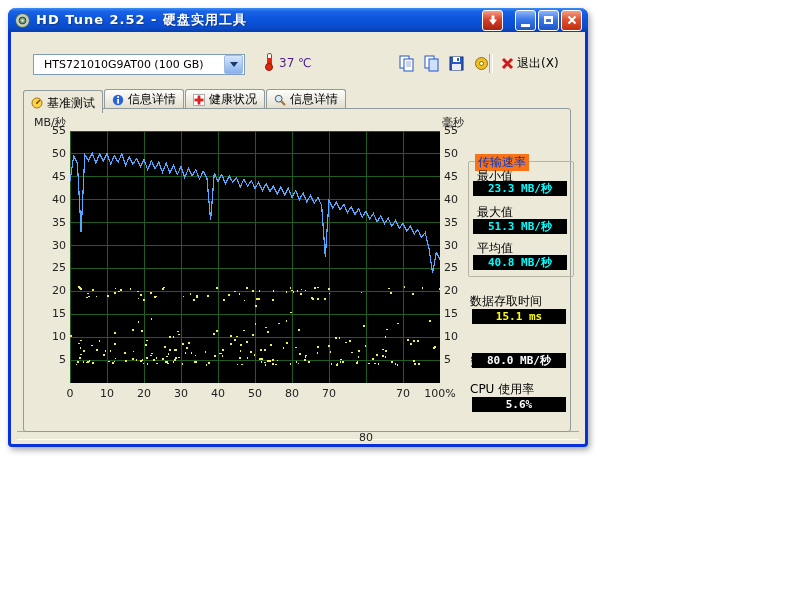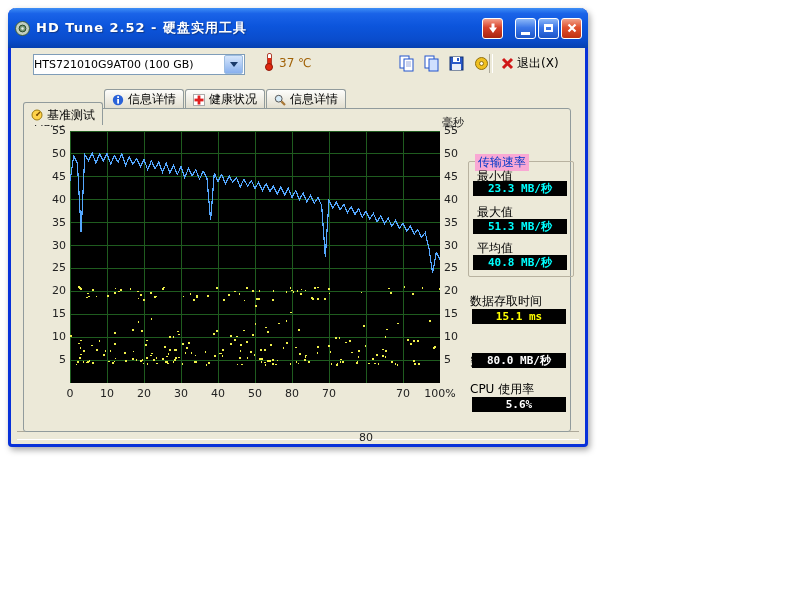--- a/index.html
+++ b/index.html
@@ -2,71 +2,71 @@
 <html><head>
 <meta charset="utf-8">
 <style>
   html,body{margin:0;padding:0;}
   body{width:800px;height:600px;background:#ffffff;font-family:"DejaVu Sans",sans-serif;position:relative;overflow:hidden;}
 
   
   .win{position:absolute;left:8px;top:8px;width:574px;height:436px;background:#ece9d8;
        border:3px solid #0831d9;border-top:none;border-radius:8px 8px 4px 4px;
        box-shadow:2px 3px 6px rgba(0,0,0,.35);}
-  .tbar{position:absolute;left:-3px;top:0;right:-3px;height:40px;border-radius:8px 8px 0 0;
+  .tbar{position:absolute;left:-3px;top:0;right:-3px;height:24px;border-radius:8px 8px 0 0;
         background:linear-gradient(180deg,#3d8ef5 0%,#1a63e8 14%,#0c55dc 45%,#0a4ccc 80%,#0640b0 100%);
         display:flex;align-items:center;padding:0 6px;box-sizing:border-box;}
   .appico{width:17px;height:17px;margin-right:5px;display:flex;}
   .ttxt{flex:1;color:#fff;font-weight:bold;font-size:13px;letter-spacing:1px;text-shadow:1px 1px 1px #123a8a;white-space:nowrap;overflow:hidden;}
   .wbtn{width:21px;height:21px;border:1px solid #fff;border-radius:3px;margin-left:2px;
         display:flex;align-items:center;justify-content:center;box-sizing:border-box;cursor:default;}
   .rbtn{background:linear-gradient(#f5a08a,#d6402a 45%,#a82410);margin-right:10px;}
   .bbtn{background:linear-gradient(#8cb8f8,#3b77e8 45%,#1c55c8);}
   .cbtn{background:linear-gradient(#f0a088,#e0512e 45%,#c03010);}
   .min-glyph{width:9px;height:3px;background:#fff;align-self:flex-end;margin-bottom:3px;}
   .max-glyph{width:9px;height:8px;border:2px solid #fff;border-top-width:3px;box-sizing:border-box;background:transparent;}
 
   
   .combo{position:absolute;left:22px;top:46px;width:212px;height:21px;background:#fff;border:1px solid #7f9db9;
          display:flex;align-items:center;box-sizing:border-box;font-size:11px;}
-  .combo-txt{flex:1;padding-left:0;white-space:nowrap;overflow:hidden;color:#000;}
+  .combo-txt{flex:1;padding-left:10px;white-space:nowrap;overflow:hidden;color:#000;}
   .combo-arrow{width:17px;height:17px;margin:1px;background:linear-gradient(#d6e6fb,#88b0ee);
                border:1px solid #9cbce0;border-radius:2px;display:flex;align-items:center;justify-content:center;}
   .thermo{position:absolute;left:254px;top:45px;width:7px;height:18px;}
   .thermo .tube{position:absolute;left:2px;top:0;width:3px;height:12px;background:#fff;border:1px solid #b04030;border-radius:2px 2px 0 0;}
   .thermo .fill{position:absolute;left:3px;top:5px;width:3px;height:8px;background:#e02810;}
   .thermo .bulb{position:absolute;left:0;top:10px;width:8px;height:8px;background:#e02810;border-radius:50%;border:1px solid #901808;box-sizing:border-box;}
-  .temp-txt{position:absolute;left:268px;top:48px;font-size:12px;color:#a16207;}
+  .temp-txt{position:absolute;left:268px;top:48px;font-size:12px;color:#4c1d95;}
   .ibtn{position:absolute;top:45px;width:23px;height:21px;background:transparent;border:1px solid transparent;padding:1px;cursor:default;}
   .tsep{position:absolute;left:478px;top:46px;width:2px;height:19px;border-left:1px solid #aca899;border-right:1px solid #fff;}
   .exitbtn{position:absolute;left:486px;top:45px;height:21px;background:transparent;border:1px solid transparent;
            display:flex;align-items:center;gap:3px;font-size:12px;font-family:inherit;color:#000;cursor:default;padding:0 3px;}
 
   
   .tabs{position:absolute;left:12px;top:78px;height:22px;display:flex;z-index:3;}
   .tab{height:19px;margin-top:3px;margin-right:1px;padding:1px 7px 0;display:flex;align-items:center;gap:4px;
        font-size:12px;color:#000;background:linear-gradient(#fdfdfb,#e2dfd0);
        border:1px solid #919b9c;border-bottom:none;border-radius:3px 3px 0 0;box-sizing:border-box;}
-  .tab.sel{height:23px;margin-top:16px;padding-top:2px;background:#ece9d8;position:relative;z-index:4;}
+  .tab.sel{height:23px;margin-top:4px;padding-top:2px;background:#ece9d8;position:relative;z-index:4;}
 
   
   .panel{position:absolute;left:12px;top:100px;width:546px;height:322px;background:#ece9d8;
          border:1px solid #919b9c;border-radius:0 3px 3px 3px;box-sizing:content-box;z-index:2;}
   .unit{position:absolute;font-size:11px;color:#222;}
   .plot{position:absolute;left:46px;top:22px;width:370px;height:252px;background:#000;shape-rendering:crispEdges;}
   .ytick{position:absolute;font-size:11px;color:#222;}
   .ytick.l{left:2px;width:40px;text-align:right;}
   .ytick.r{left:420px;width:30px;text-align:left;}
   .xtick{position:absolute;top:278px;width:32px;text-align:center;font-size:11px;color:#222;}
 
   .startbtn{position:absolute;left:452px;top:12px;width:86px;height:23px;font-size:12px;font-family:inherit;color:#000;
             background:linear-gradient(#ffffff,#f2f0e8 55%,#dcd5c8);border:1px solid #003c74;border-radius:3px;
             box-shadow:inset 0 0 0 1px #9db8e8;cursor:default;}
   .group{position:absolute;left:444px;top:52px;width:104px;height:114px;border:1px solid #b8b2a0;border-radius:2px;}
-  .gtitle{position:absolute;left:6px;top:-8px;background:#f9a8d4;padding:0 3px;font-size:12px;color:#0038c8;white-space:nowrap;}
+  .gtitle{position:absolute;left:6px;top:-8px;background:#f97316;padding:0 3px;font-size:12px;color:#0038c8;white-space:nowrap;}
   .flabel{position:absolute;font-size:12px;color:#000;white-space:nowrap;}
   .vbox{position:absolute;width:94px;height:15px;background:#000;display:flex;align-items:center;justify-content:center;
         font:bold 11px "DejaVu Sans Mono",monospace;white-space:nowrap;}
 
   .statusbar{position:absolute;left:6px;right:6px;bottom:4px;height:7px;
              border-top:1px solid #aca899;border-bottom:1px solid #ffffff;}
 </style>
 </head>
 <body>
 

